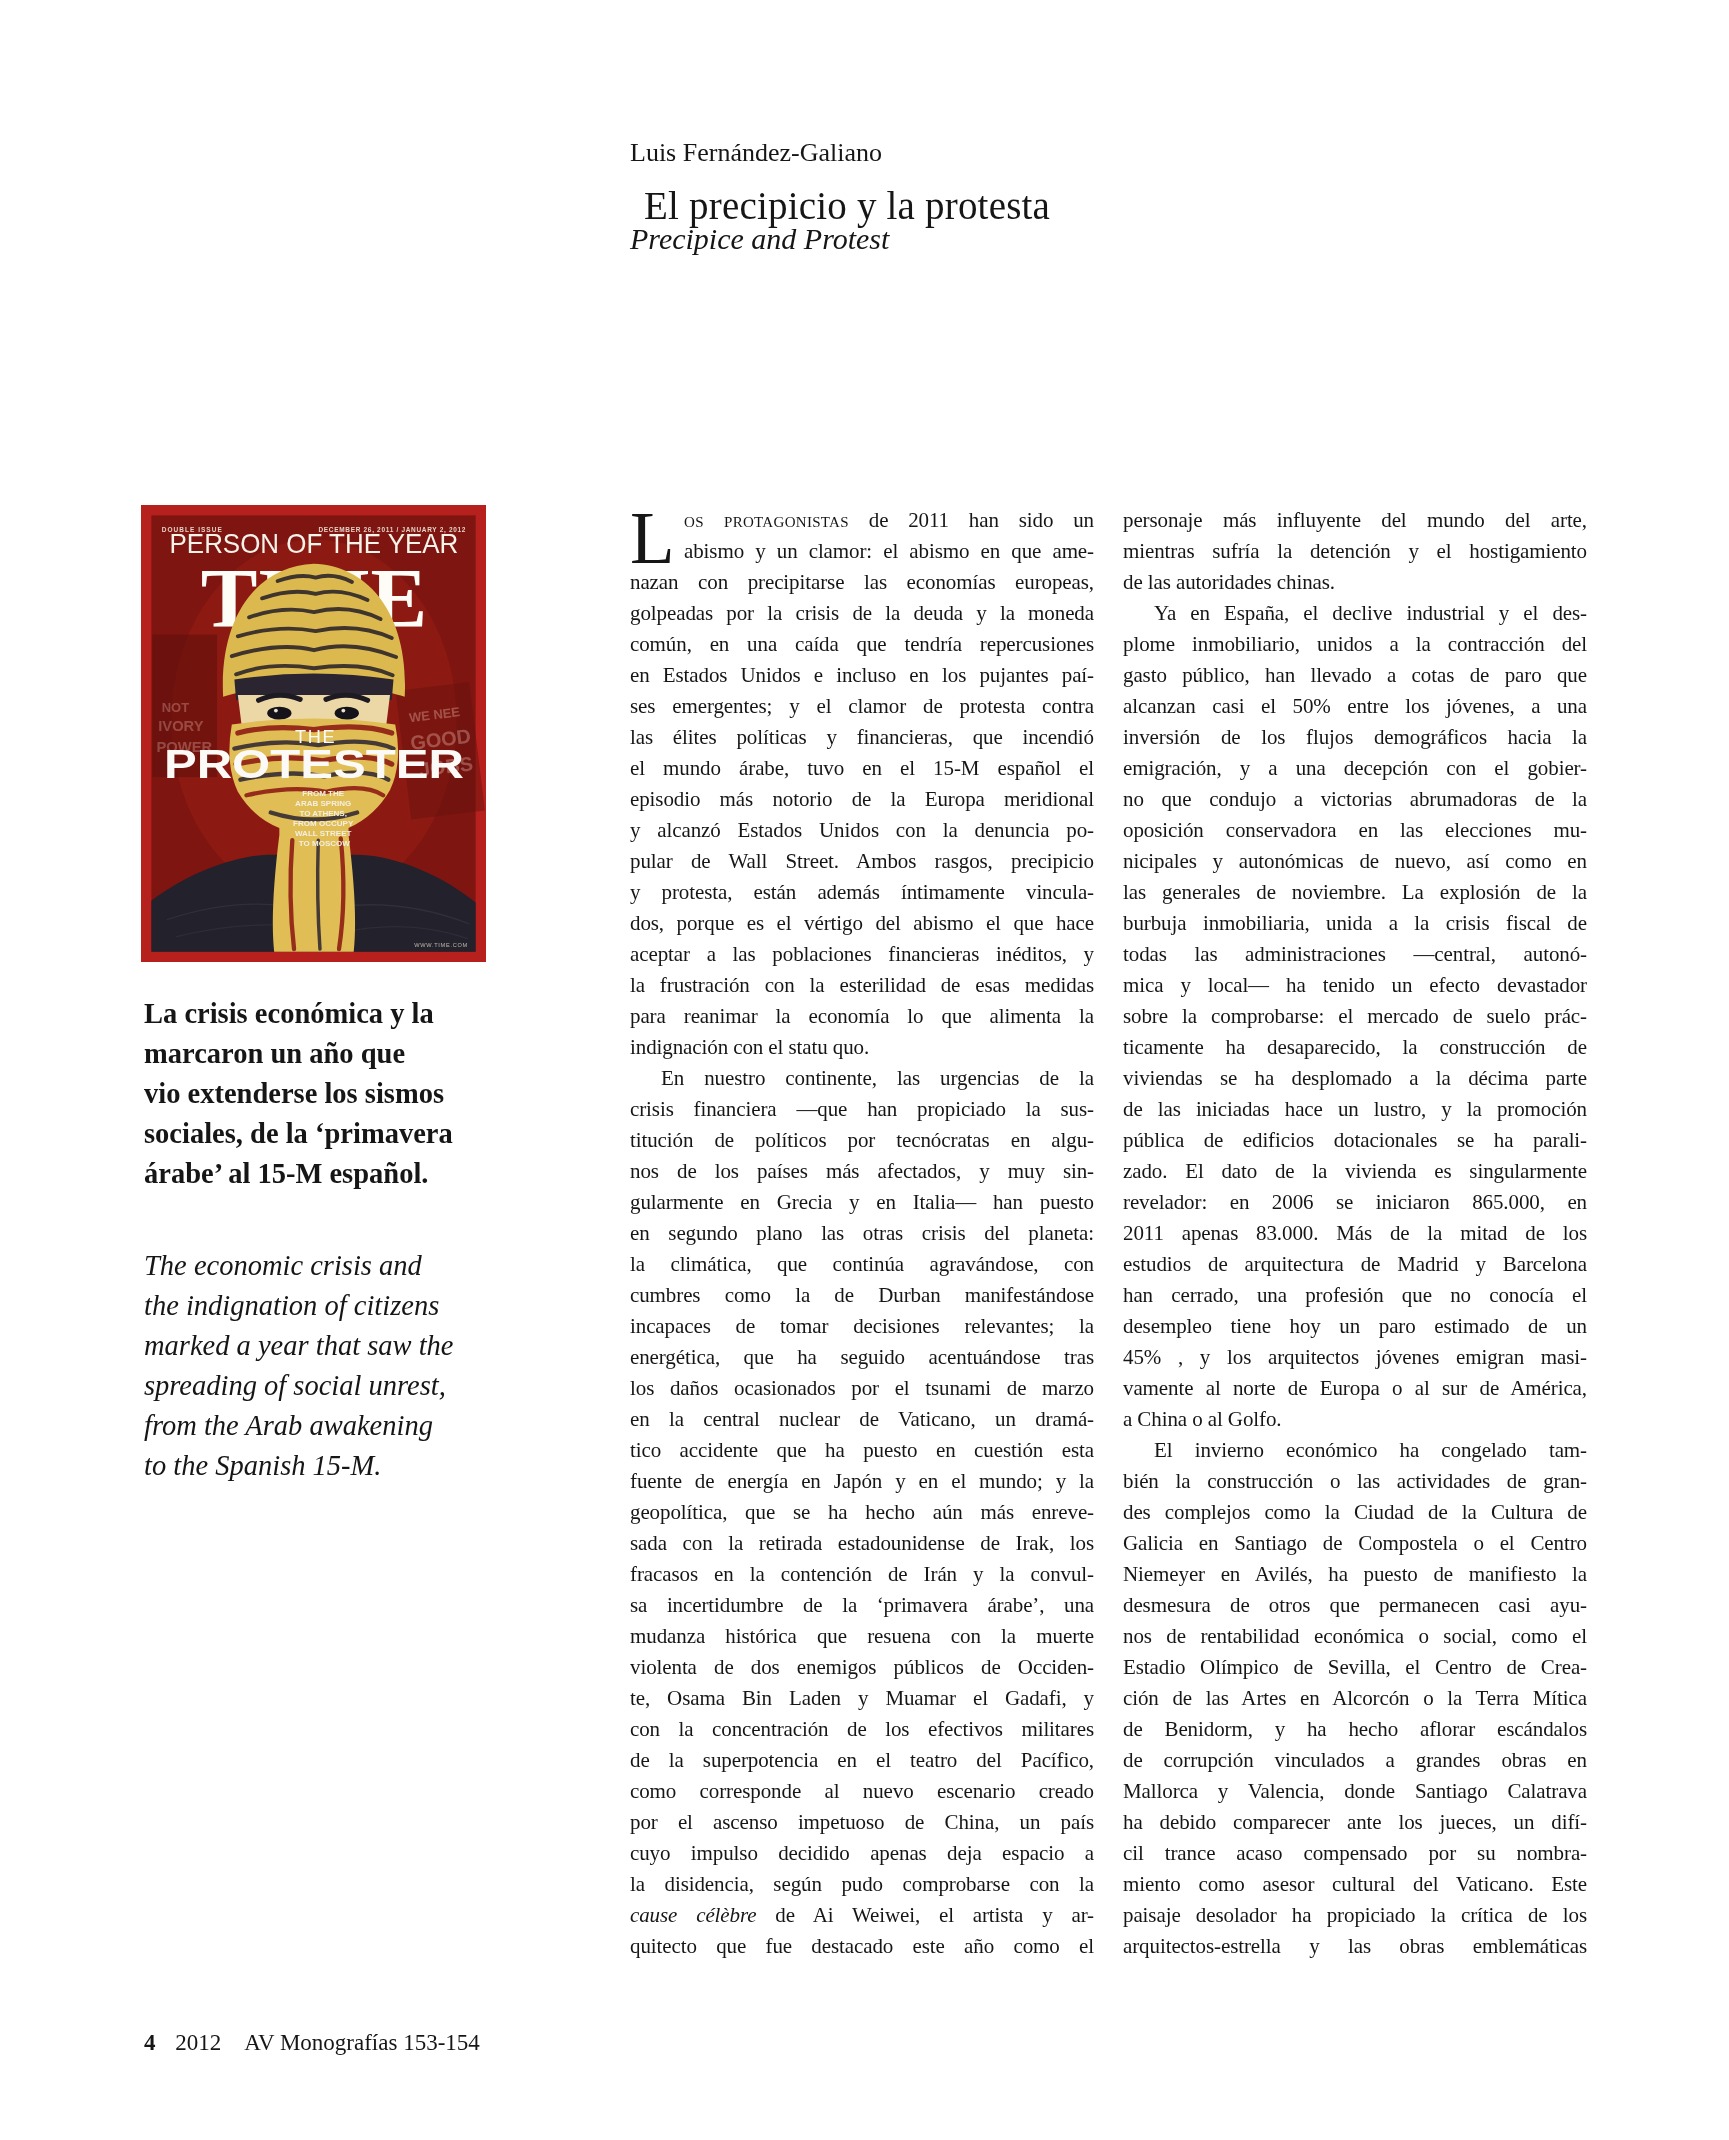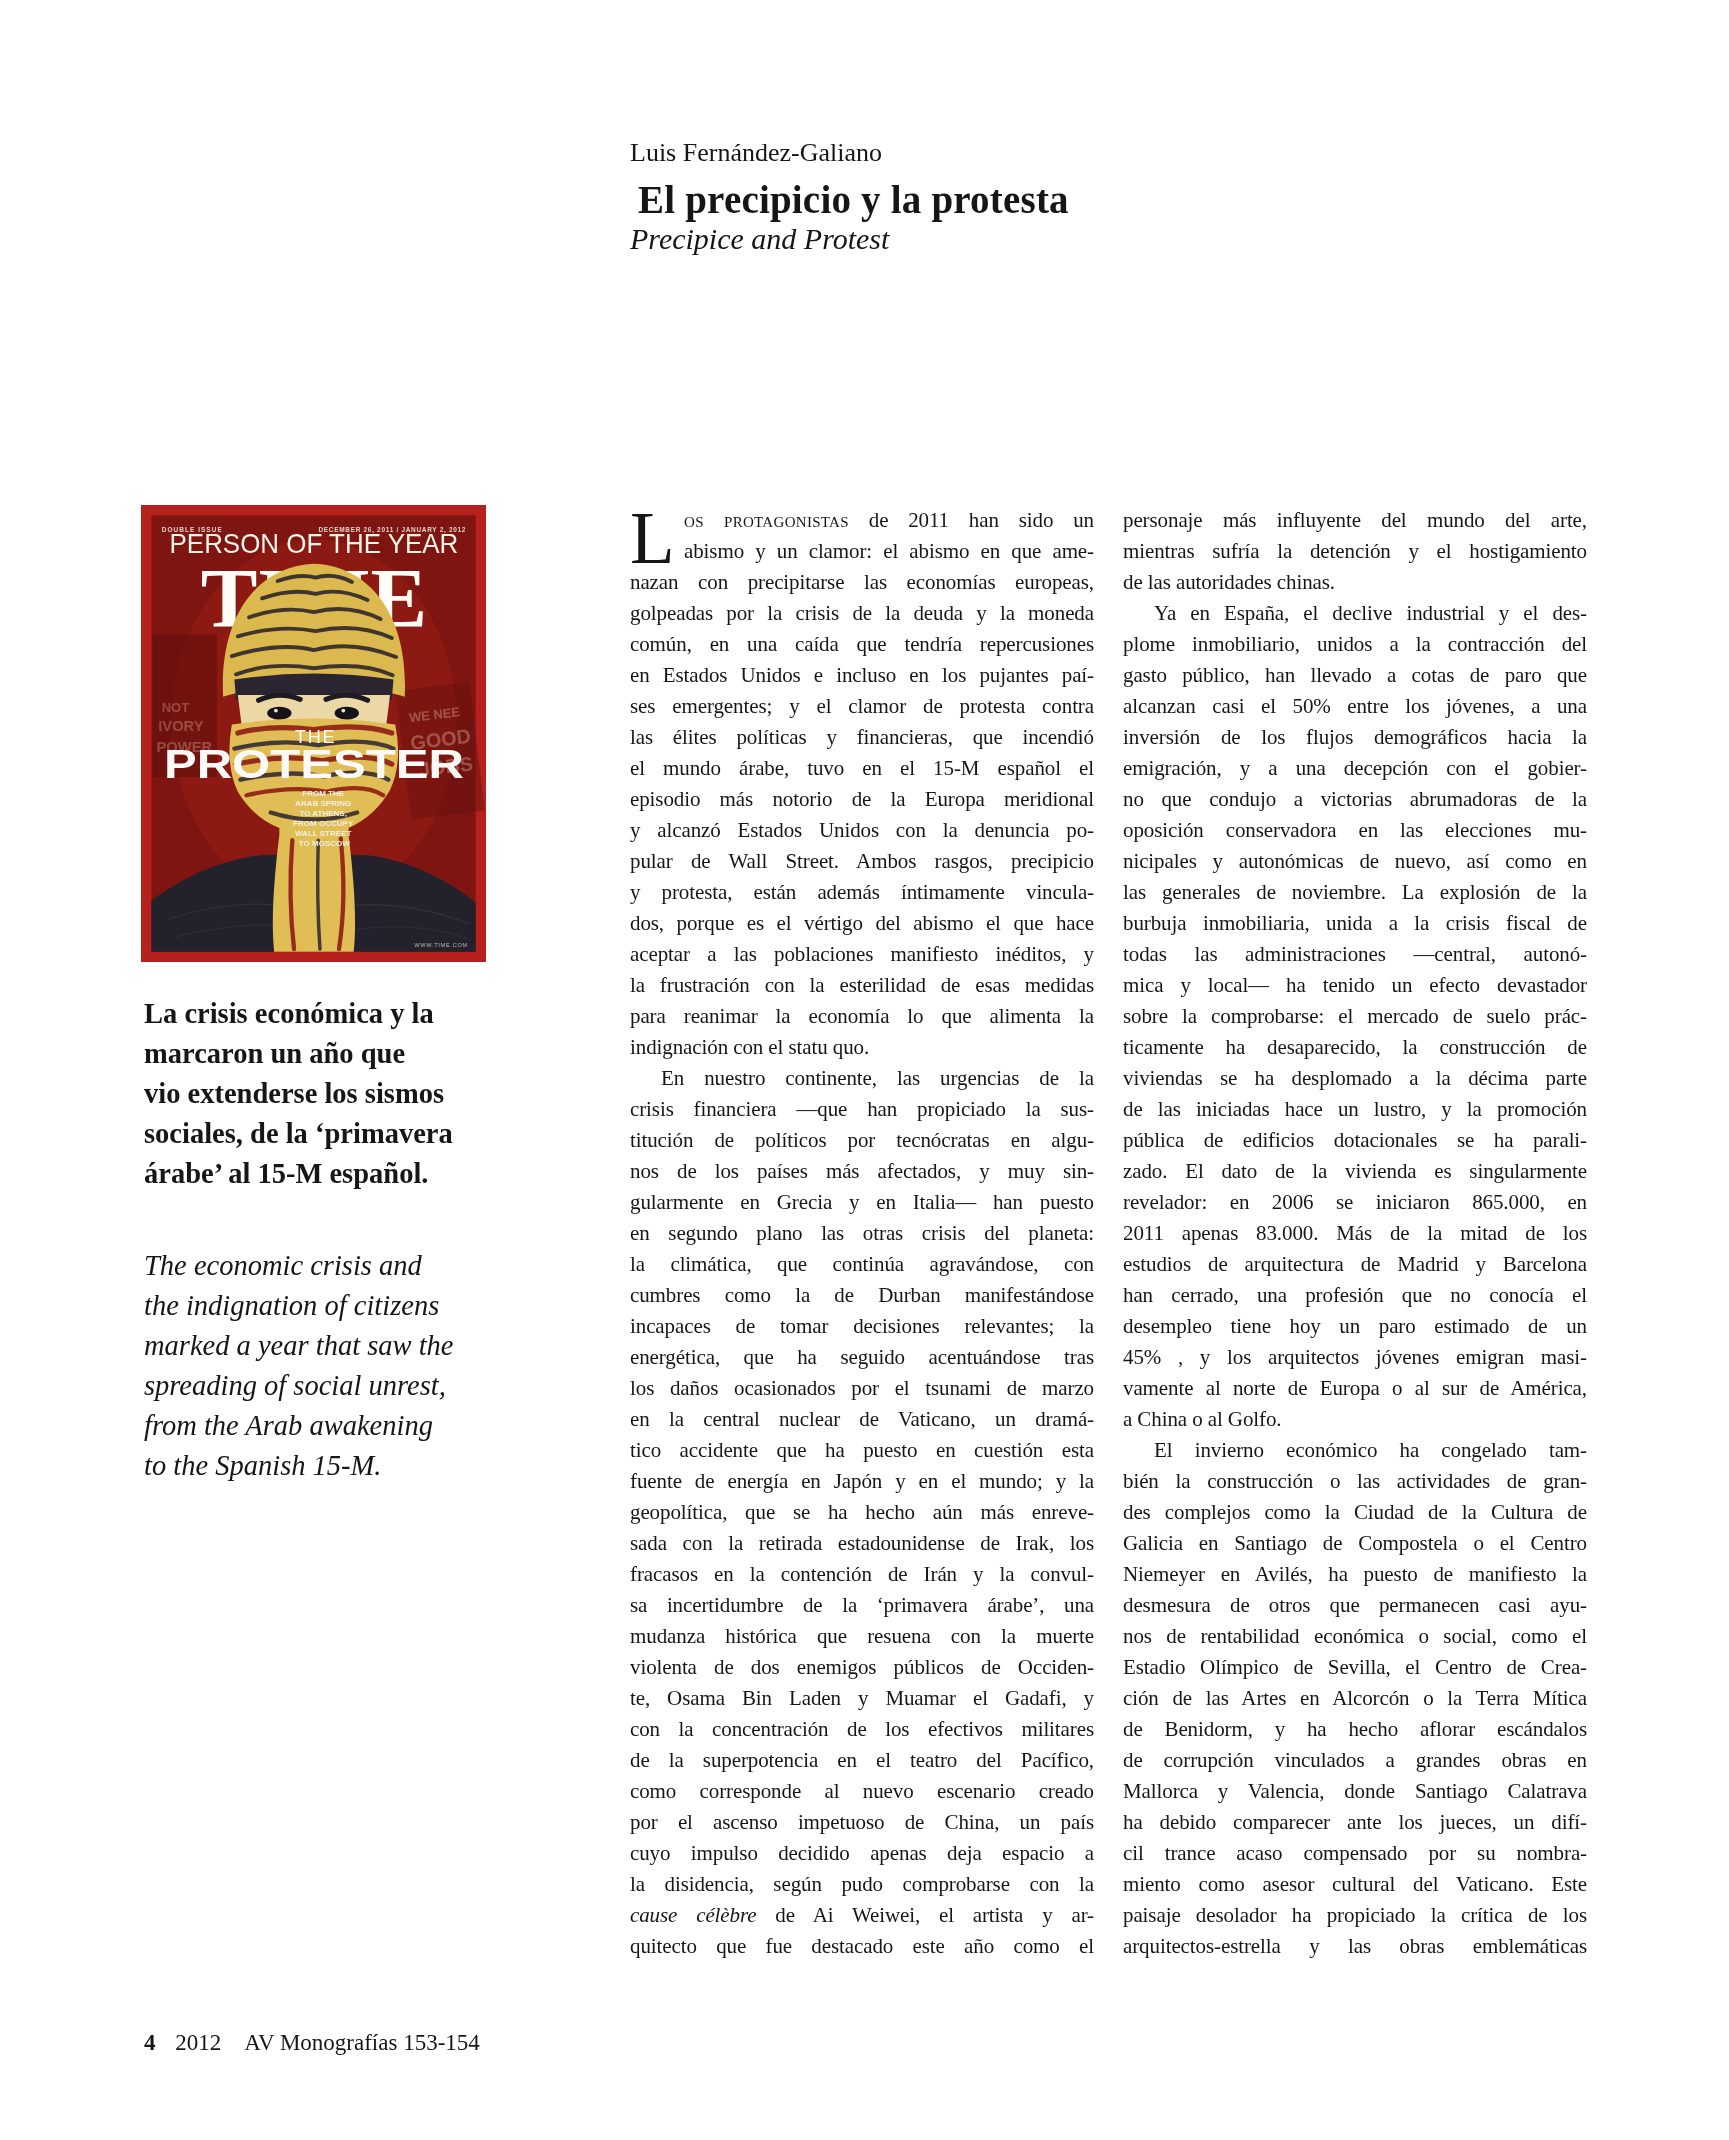--- a/index.html
+++ b/index.html
@@ -1,22 +1,22 @@
 <!DOCTYPE html>
 <html style="font-size:14px"><head>
 <meta charset="utf-8">
 <style>
   html,body{margin:0;padding:0;background:#ffffff;}
   .page{position:relative;width:1729px;height:2073px;background:#ffffff;overflow:hidden;
         font-family:"Liberation Serif","DejaVu Serif",serif;color:#161616;}
 
   
   .author{position:absolute;left:630px;top:138px;font-size:26px;line-height:29px;white-space:nowrap;}
-  .title-es{position:absolute;left:630px;top:169px;font-size:39px;font-weight:bold;line-height:45px;
-            letter-spacing:0.2px;white-space:nowrap;margin:8px;}
+  .title-es{position:absolute;left:630px;top:169px;font-size:39px;font-weight:normal;line-height:45px;
+            letter-spacing:0.2px;white-space:nowrap;margin:14px;}
   .title-en{position:absolute;left:630px;top:221px;font-size:30px;font-style:italic;line-height:36px;white-space:nowrap;}
 
   
   .cover{position:absolute;left:141px;top:505px;width:345px;height:457px;margin:0;}
   .cover svg{display:block;width:100%;height:100%;}
 
   
   .lead-es{position:absolute;left:144px;top:994px;width:398px;
            font-size:28.5px;font-weight:bold;line-height:40px;}
   .lead-en{position:absolute;left:144px;top:1246px;width:398px;
@@ -164,21 +164,21 @@
         <div class="tline"><span>común, en una caída que tendría repercusiones</span></div>
         <div class="tline"><span>en Estados Unidos e incluso en los pujantes paí-</span></div>
         <div class="tline"><span>ses emergentes; y el clamor de protesta contra</span></div>
         <div class="tline"><span>las élites políticas y financieras, que incendió</span></div>
         <div class="tline"><span>el mundo árabe, tuvo en el 15-M español el</span></div>
         <div class="tline"><span>episodio más notorio de la Europa meridional</span></div>
         <div class="tline"><span>y alcanzó Estados Unidos con la denuncia po-</span></div>
         <div class="tline"><span>pular de Wall Street. Ambos rasgos, precipicio</span></div>
         <div class="tline"><span>y protesta, están además íntimamente vincula-</span></div>
         <div class="tline"><span>dos, porque es el vértigo del abismo el que hace</span></div>
-        <div class="tline"><span>aceptar a las poblaciones manifiesto inéditos, y</span></div>
+        <div class="tline"><span>aceptar a las poblaciones financieras inéditos, y</span></div>
         <div class="tline"><span>la frustración con la esterilidad de esas medidas</span></div>
         <div class="tline"><span>para reanimar la economía lo que alimenta la</span></div>
         <div class="tline end"><span>indignación con el statu quo.</span></div>
         <div class="tline ind"><span>En nuestro continente, las urgencias de la</span></div>
         <div class="tline"><span>crisis financiera —que han propiciado la sus-</span></div>
         <div class="tline"><span>titución de políticos por tecnócratas en algu-</span></div>
         <div class="tline"><span>nos de los países más afectados, y muy sin-</span></div>
         <div class="tline"><span>gularmente en Grecia y en Italia— han puesto</span></div>
         <div class="tline"><span>en segundo plano las otras crisis del planeta:</span></div>
         <div class="tline"><span>la climática, que continúa agravándose, con</span></div>

